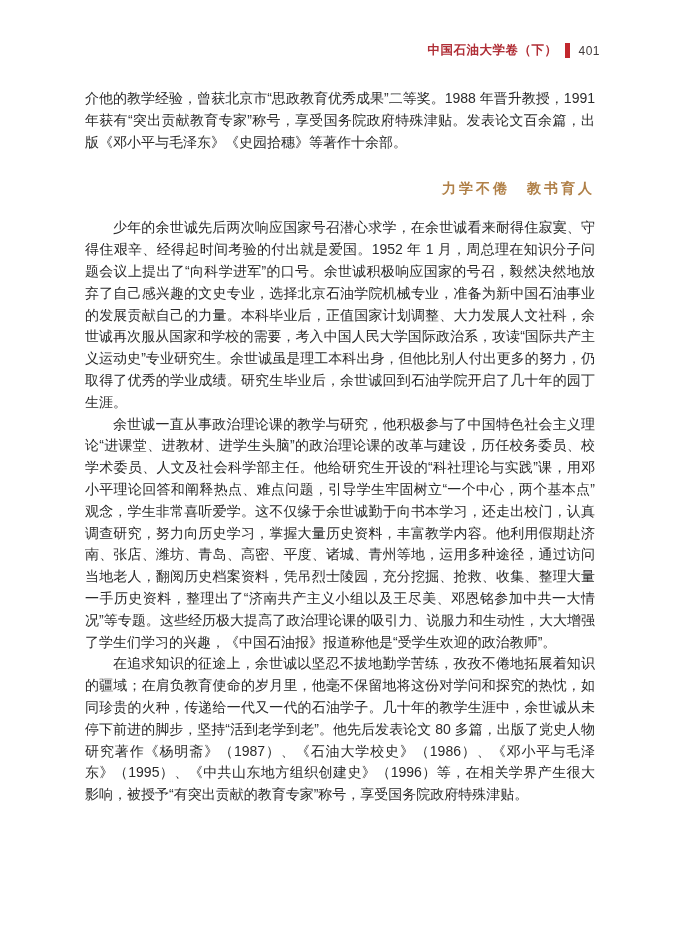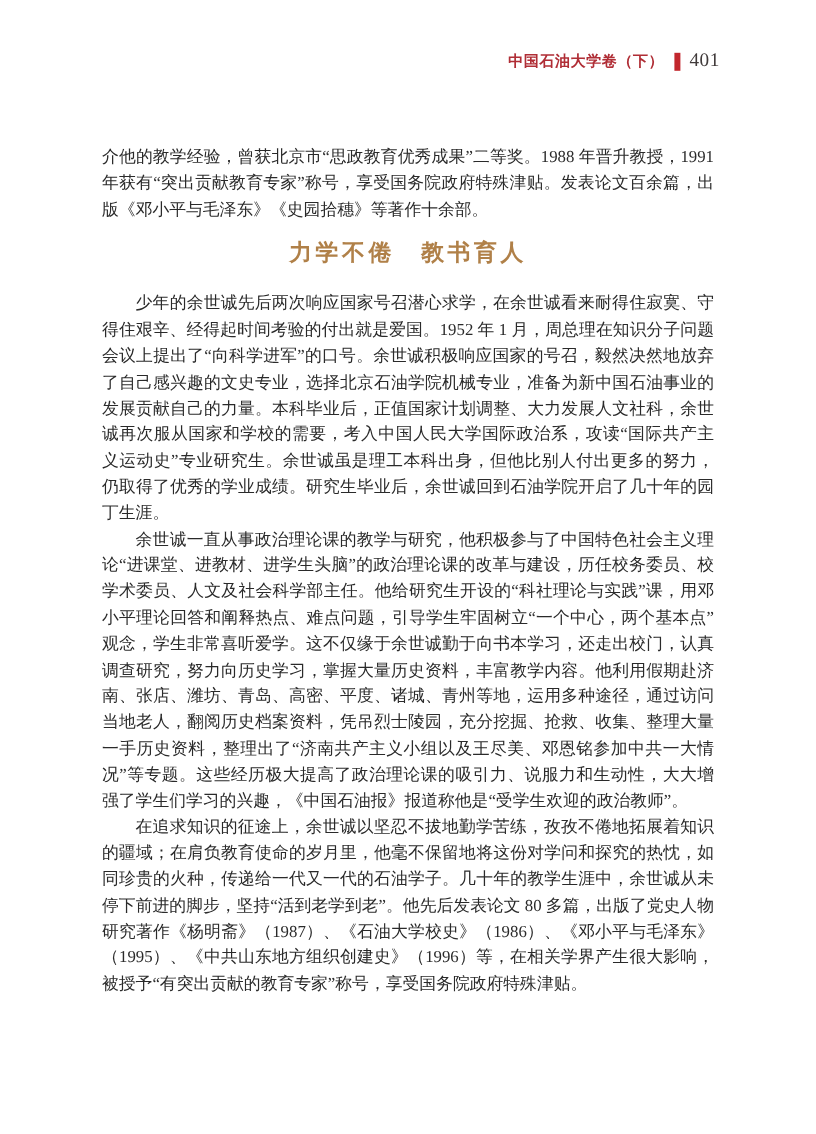--- a/index.html
+++ b/index.html
@@ -1,21 +1,21 @@
 <!DOCTYPE html>
 <html lang="zh"><head>
 <meta charset="utf-8">
 <style>
   html, body { margin: 0; padding: 0; background: #ffffff; }
   .page {
     position: relative;
     width: 680px;
     height: 945px;
     background: #ffffff;
-    font-family: Liberation Serif, serif;
+    font-family: Liberation Sans, sans-serif;
     overflow: hidden;
   }
   .running-head {
     position: absolute;
     top: 42px;
     right: 80px;
     display: flex;
     align-items: center;
   }
   .book-title {
@@ -27,43 +27,43 @@
   }
   .head-rule {
     width: 5px;
     height: 15px;
     background: #c2272d;
     margin: 0 8px 0 8px;
     flex: 0 0 auto;
   }
   .folio {
     color: #403a3a;
-    font-size: 16px;
+    font-size: 12px;
     letter-spacing: 0.5px;
   }
   .content {
     position: absolute;
     left: 85px;
     top: 88px;
     width: 510px;
   }
   .para {
     margin: 0;
     font-size: 14px;
     line-height: 21.8px;
     color: #2a2a2a;
     text-align: justify;
     text-indent: 2em;
   }
-  .para.continuation { text-indent: 0; margin-top: 33px; }
+  .para.continuation { text-indent: 0; }
   .section-title {
-    margin: 12px 0 19px 0;
-    text-align: center;
+    margin: 27px 0 19px 0;
+    text-align: right;
     color: #b08048;
-    font-size: 19px;
+    font-size: 14px;
     font-weight: bold;
     letter-spacing: 3px;
     white-space: nowrap;
   }
 </style>
 </head>
 <body>
 
 <div class="page">
 

